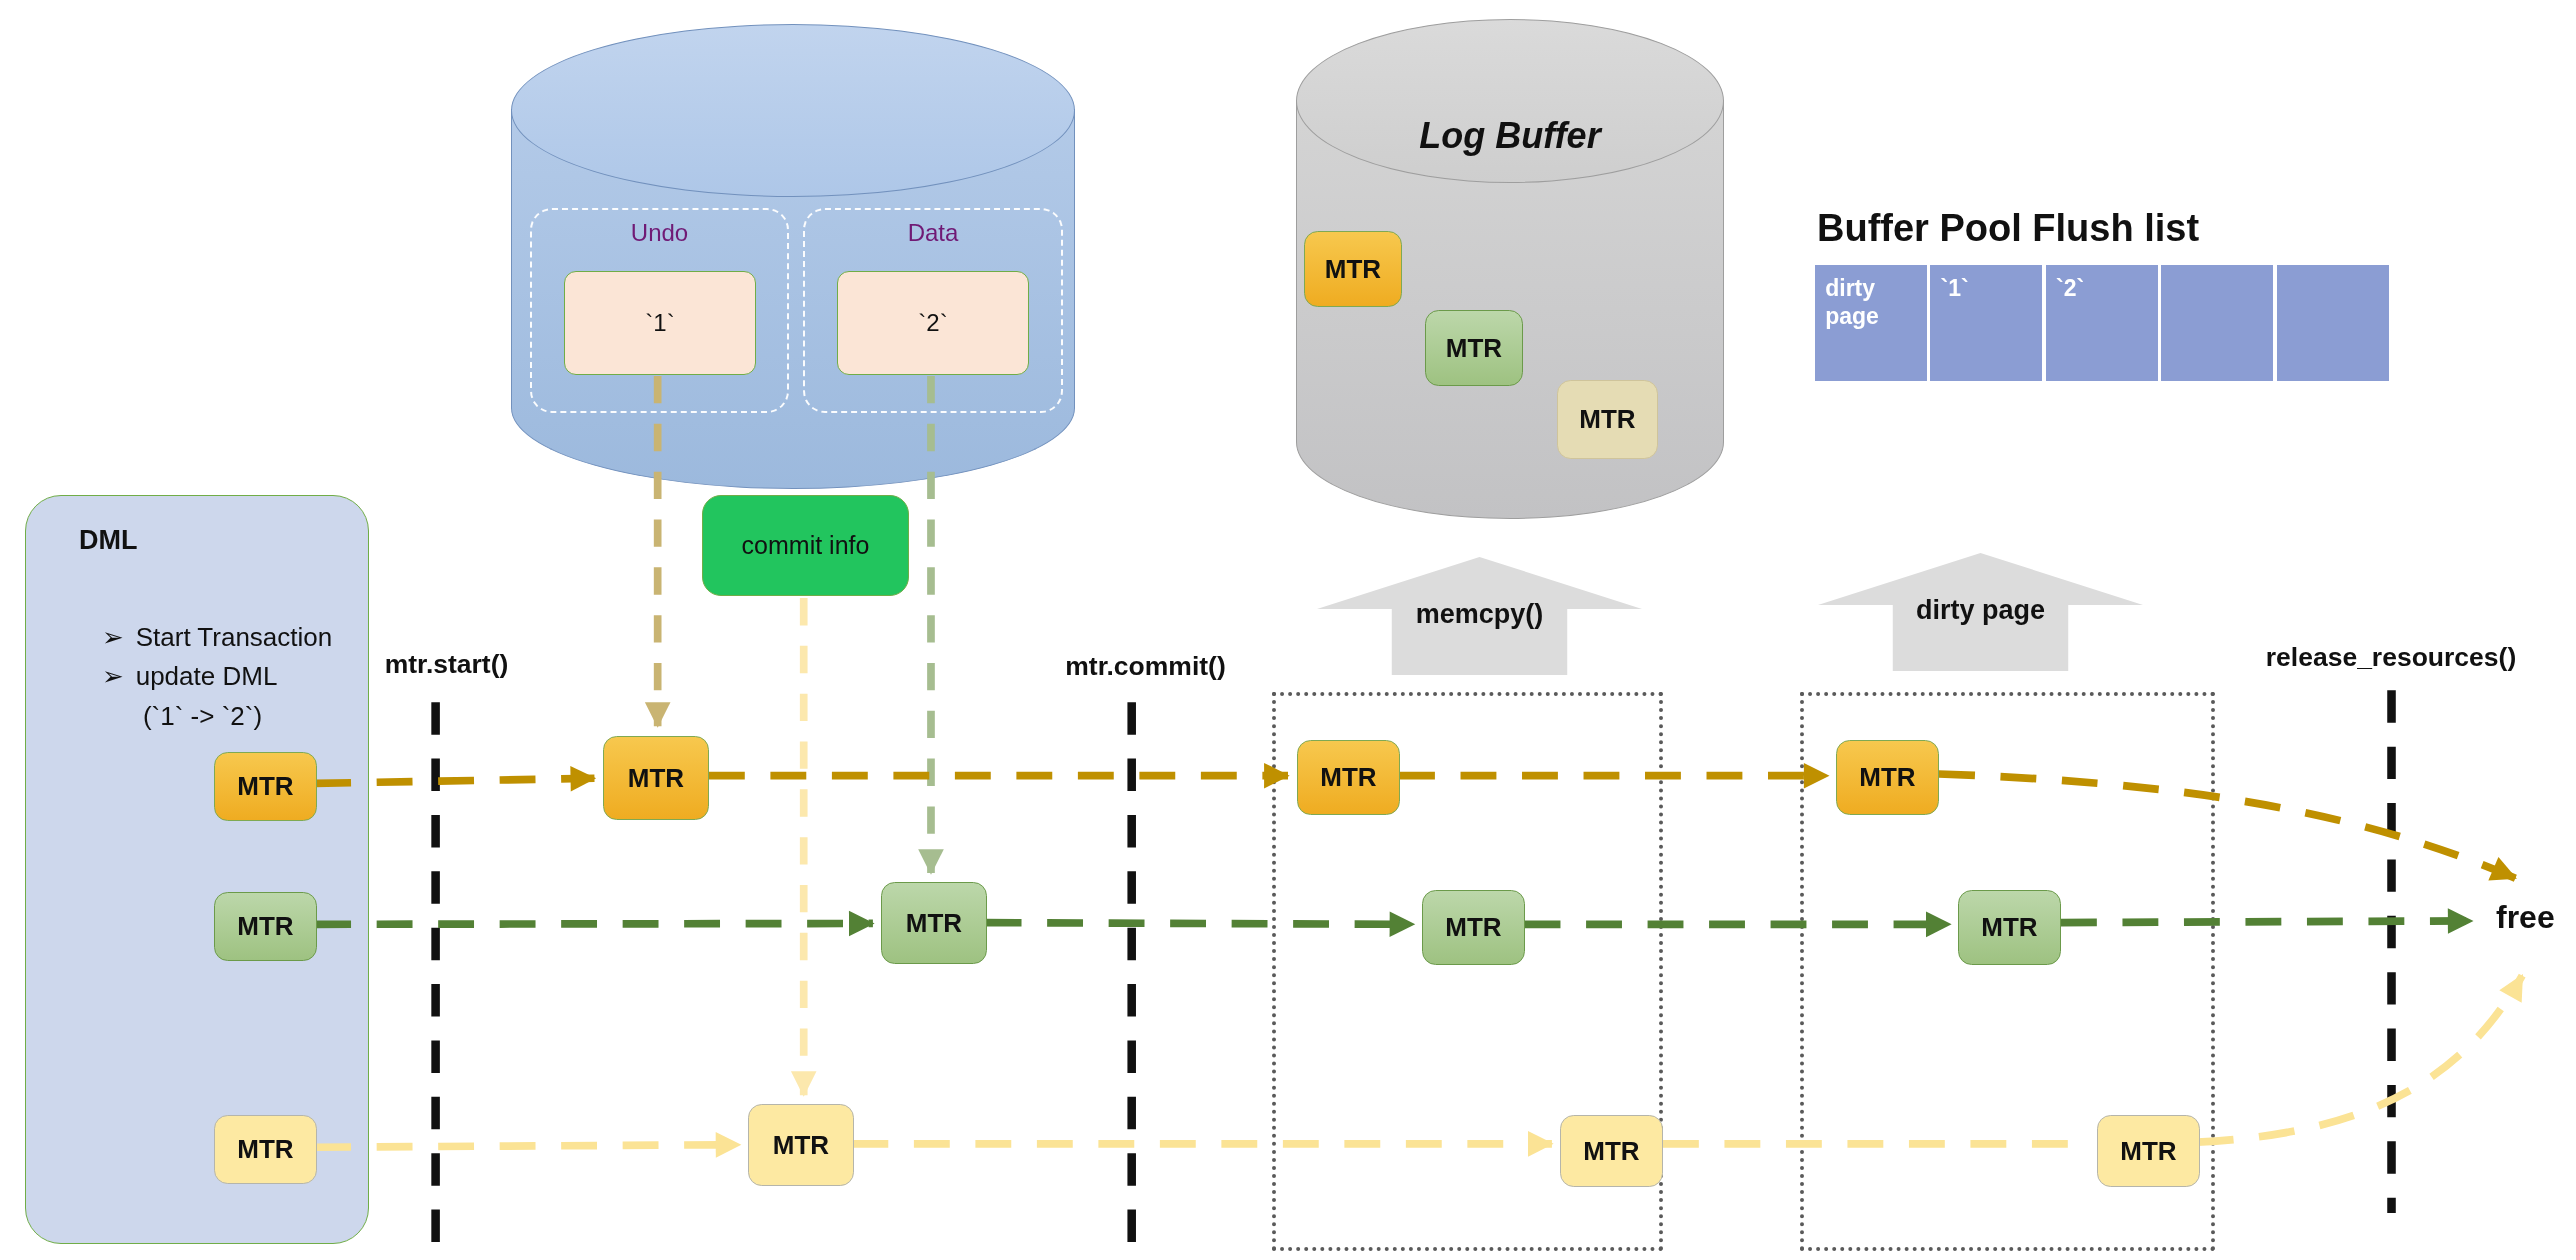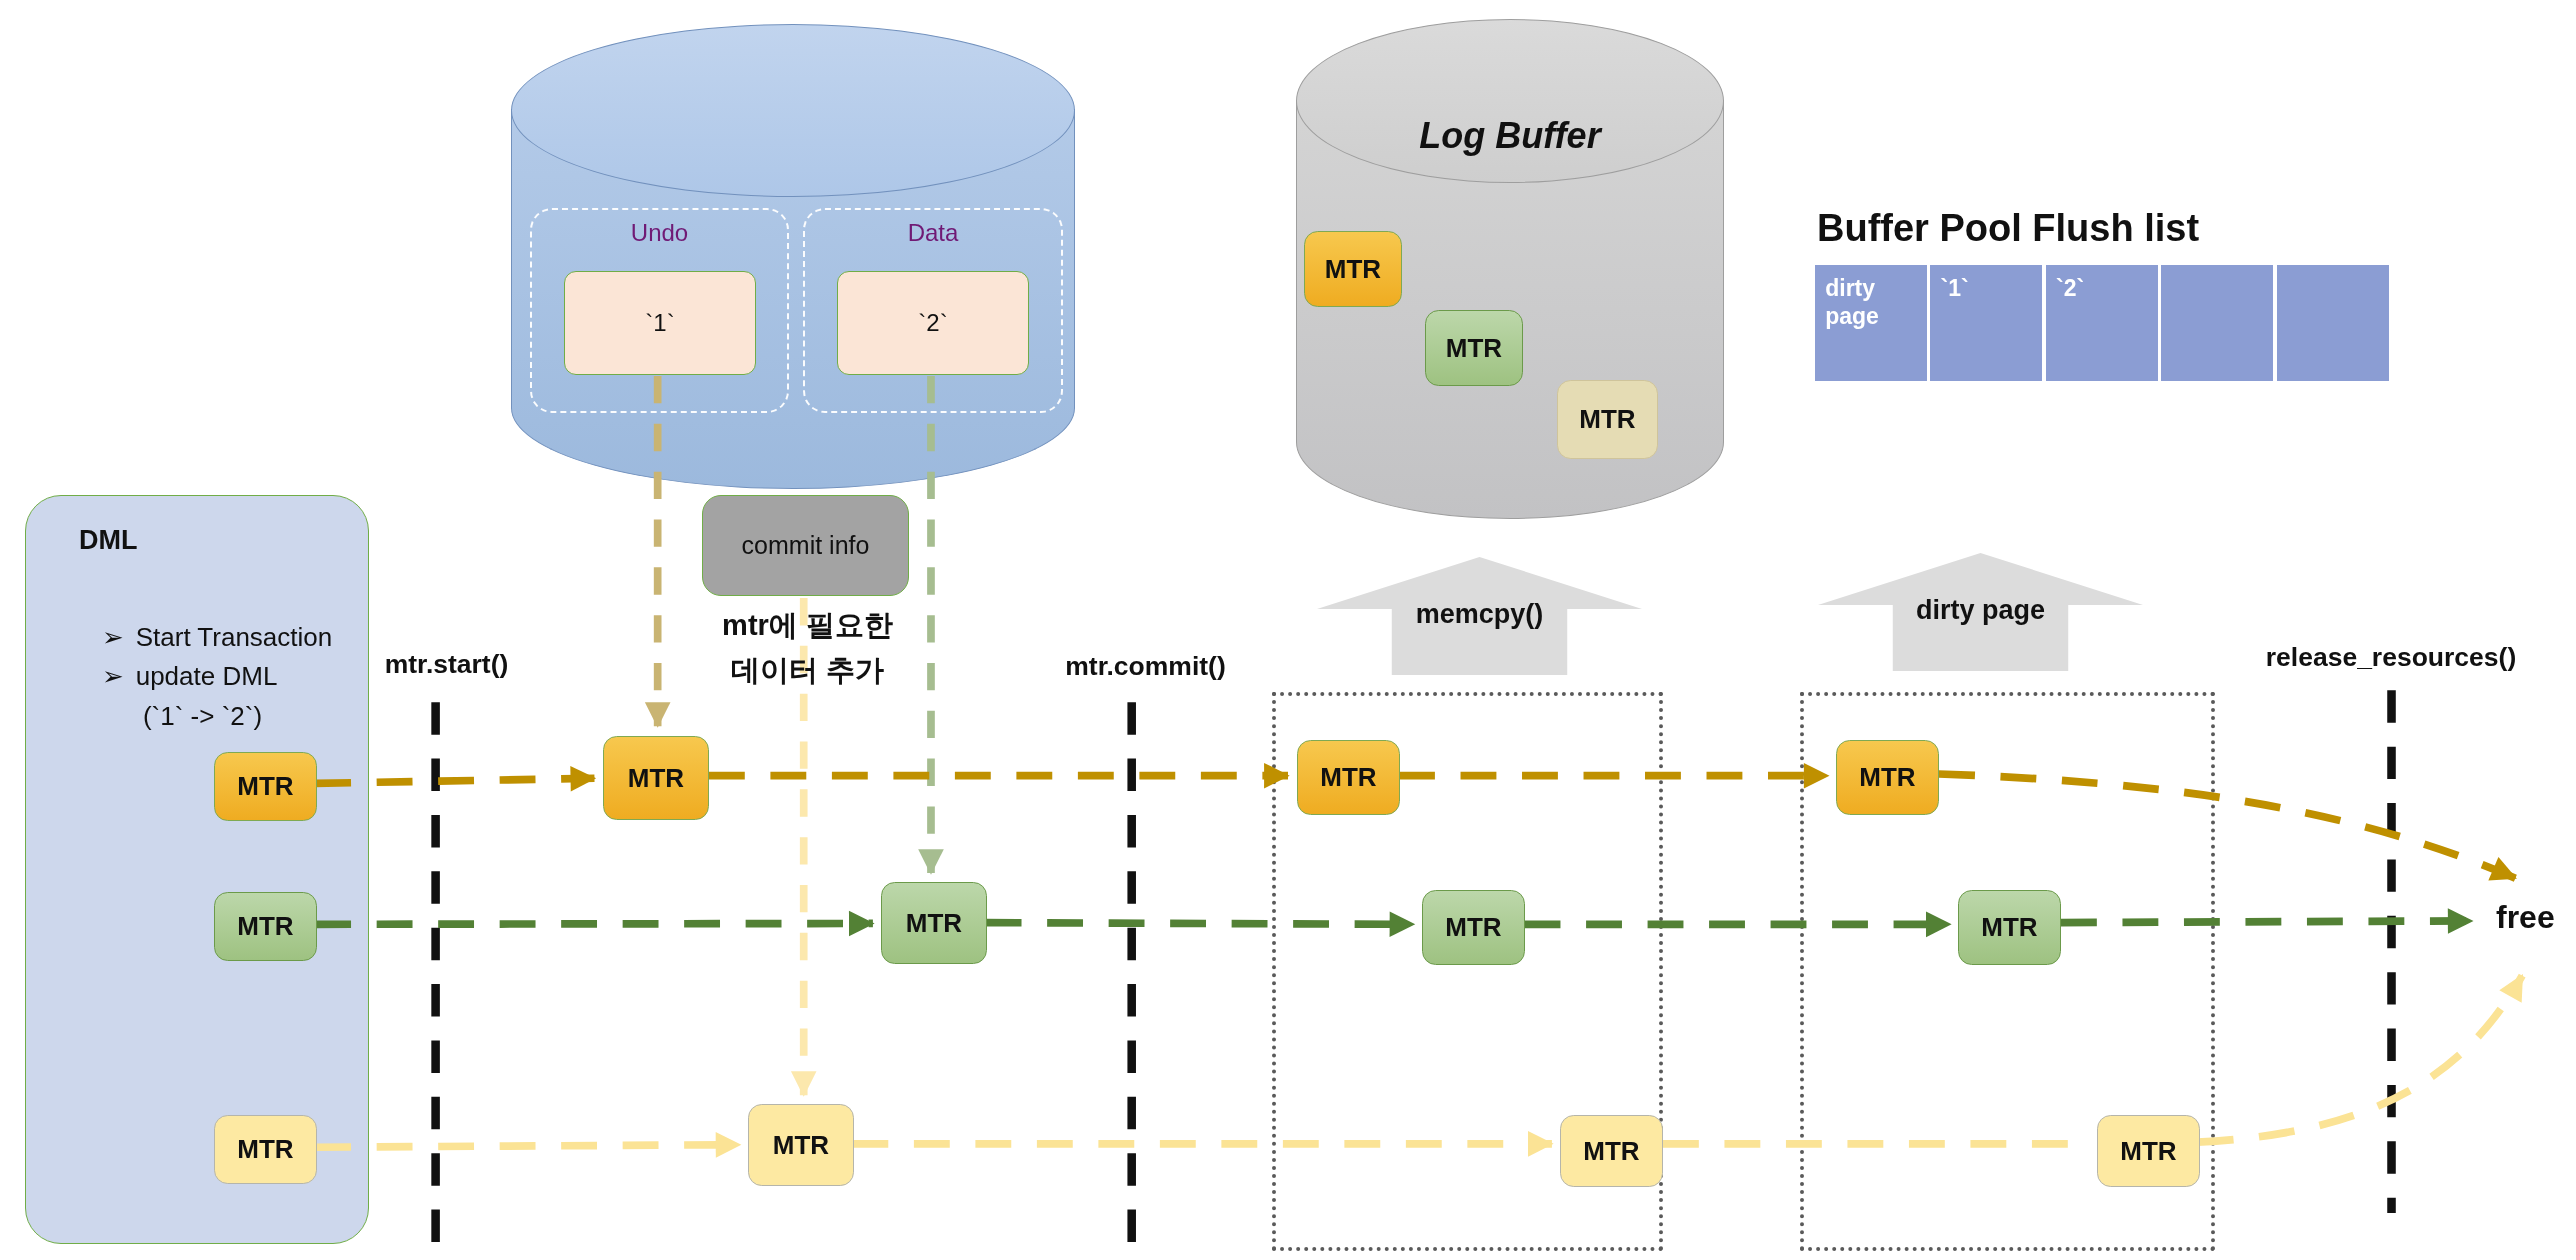--- a/index.html
+++ b/index.html
@@ -34,21 +34,21 @@
   .dml-line{font-size:26px;white-space:pre;z-index:2;}
   .dml-line .g{margin-right:12px;}
   
   .mtr{position:absolute;display:flex;align-items:center;justify-content:center;font-weight:bold;font-size:26px;
     border-radius:13.7px;z-index:6;}
   .mtr.orange{background:linear-gradient(180deg,#f7c84e,#efac21);border:1.7px solid #7fa953;}
   .mtr.green{background:linear-gradient(180deg,#bcd7aa,#9ec281);border:1.7px solid #6b9a4a;}
   .mtr.yellow{background:#fde9a2;border:1.7px solid #b5b5ab;}
   .mtr.tan{background:#e5dcb4;border:1.7px solid #cfc49b;}
   
-  .commit-info{background:#a3a3a3;border:1.7px solid #70ad47;border-radius:19px;display:flex;align-items:center;
+  .commit-info{background:#22c55e;border:1.7px solid #70ad47;border-radius:19px;display:flex;align-items:center;
     justify-content:center;font-size:25px;z-index:6;}
   .dotted-box{border:4.3px dotted #5a5a5a;z-index:1;}
   .big-arrow{clip-path:polygon(50% 0,100% 44%,77% 44%,77% 100%,23% 100%,23% 44%,0 44%);
     background:#dcdcdc;z-index:2;}
   .big-arrow-label{position:absolute;left:0;right:0;top:36%;text-align:center;font-weight:bold;font-size:27px;z-index:3;}
   .tl-label{position:absolute;text-align:center;font-weight:bold;font-size:26.5px;z-index:5;white-space:nowrap;}
   .note{position:absolute;text-align:center;font-weight:bold;font-size:29px;line-height:1.55;z-index:5;}
   .free-label{position:absolute;font-weight:bold;font-size:32px;z-index:6;}
   #arrows{position:absolute;left:0;top:0;z-index:4;pointer-events:none;}
 </style>
@@ -94,24 +94,20 @@
     <span class="g">➢</span><span>Start Transaction</span>
   </div>
   <div class="abs dml-line" style="left:73px;top:630px;">
     <span class="g">➢</span><span>update DML</span>
   </div>
   <div class="abs dml-line" style="left:114px;top:670px;">
     <span>(`1` -&gt; `2`)</span>
   </div>
 
   <div class="abs commit-info" style="left:702px;top:495px;width:205px;height:99px;">commit info</div>
-  <div class="note" style="left:675px;top:603px;width:265px;">
-    <div>mtr에 필요한</div>
-    <div>데이터 추가</div>
-  </div>
 
   <div class="tl-label" style="left:344px;top:649px;width:205px;">mtr.start()</div>
   <div class="tl-label" style="left:1043px;top:651px;width:205px;">mtr.commit()</div>
   <div class="tl-label" style="left:2263px;top:642px;width:256px;">release_resources()</div>
 
   <div class="abs" style="left:1317px;top:557px;width:325px;height:118px;">
     <div class="big-arrow" style="position:absolute;inset:0;"></div>
     <div class="big-arrow-label">memcpy()</div>
   </div>
   <div class="abs" style="left:1818px;top:553px;width:325px;height:118px;">

